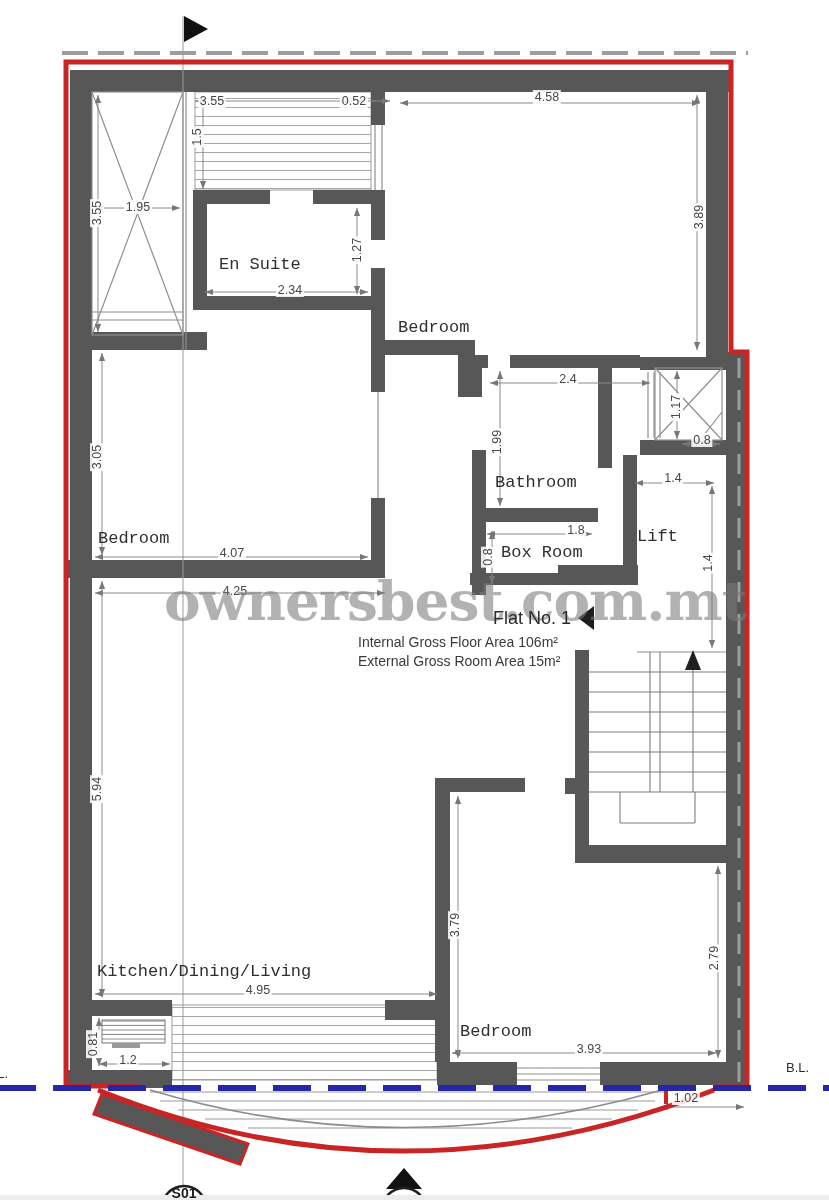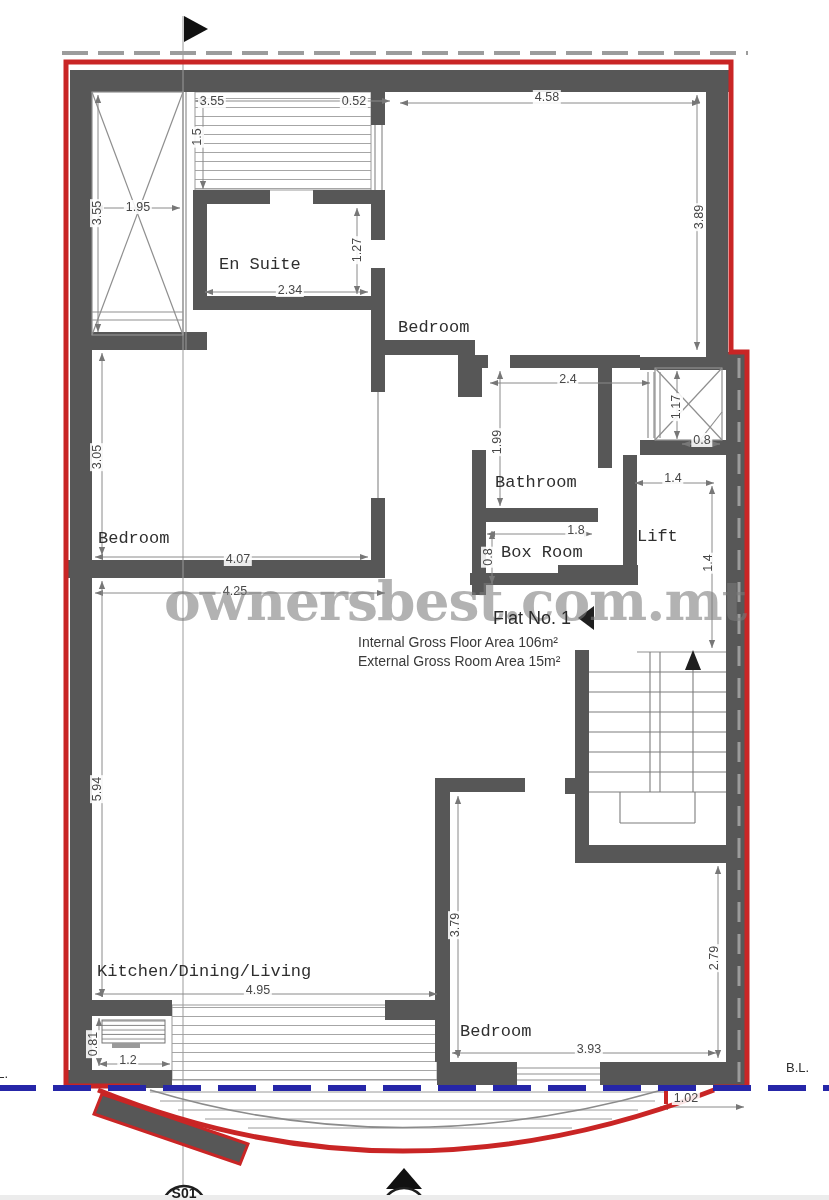--- a/index.html
+++ b/index.html
@@ -226,21 +226,21 @@
 
 <span class="dim c" style="left:212px; top:101px;">3.55</span>
 <span class="dim c" style="left:354px; top:101px;">0.52</span>
 <span class="dim c" style="left:547px; top:97px;">4.58</span>
 <span class="dim c" style="left:138px; top:207px;">1.95</span>
 <span class="dim c" style="left:290px; top:290px;">2.34</span>
 <span class="dim c" style="left:568px; top:379px;">2.4</span>
 <span class="dim c" style="left:702px; top:440px;">0.8</span>
 <span class="dim c" style="left:673px; top:478px;">1.4</span>
 <span class="dim c" style="left:548px; top:530px;margin-left:28px;">1.8</span>
-<span class="dim c" style="left:238px; top:553px;margin-top:6px;">4.07</span>
+<span class="dim c" style="left:232px; top:553px;">4.07</span>
 <span class="dim c" style="left:235px; top:591px;">4.25</span>
 <span class="dim c" style="left:258px; top:990px;">4.95</span>
 <span class="dim c" style="left:589px; top:1049px;">3.93</span>
 <span class="dim c" style="left:128px; top:1060px;">1.2</span>
 <span class="dim c" style="left:686px; top:1098px;">1.02</span>
 
 <span class="dim v" style="left:197px; top:137px;">1.5</span>
 <span class="dim v" style="left:699px; top:217px;">3.89</span>
 <span class="dim v" style="left:97px; top:213px;">3.55</span>
 <span class="dim v" style="left:357px; top:250px;">1.27</span>

